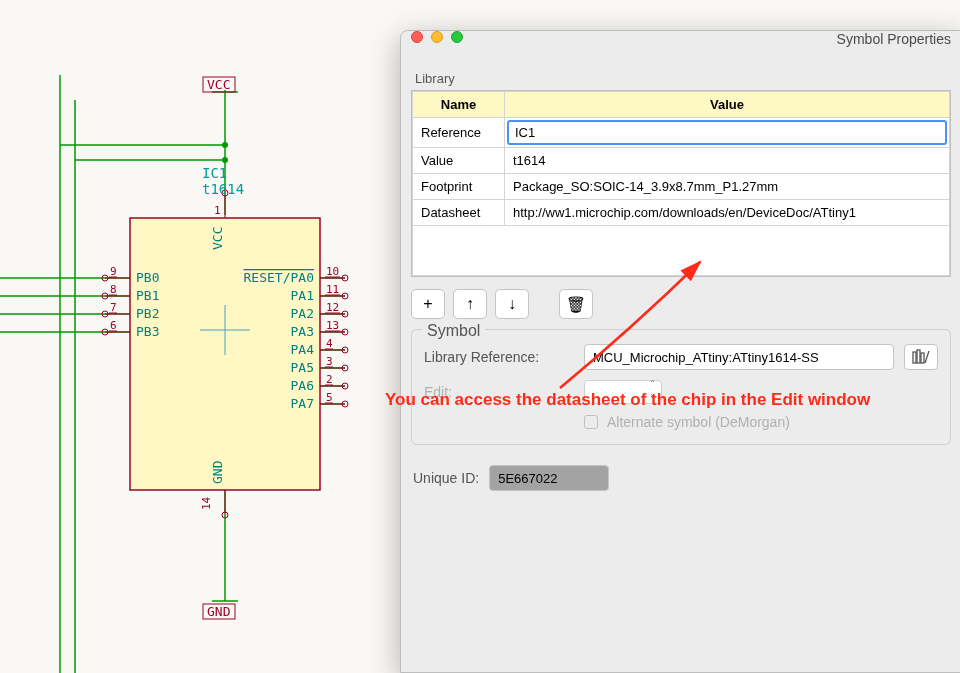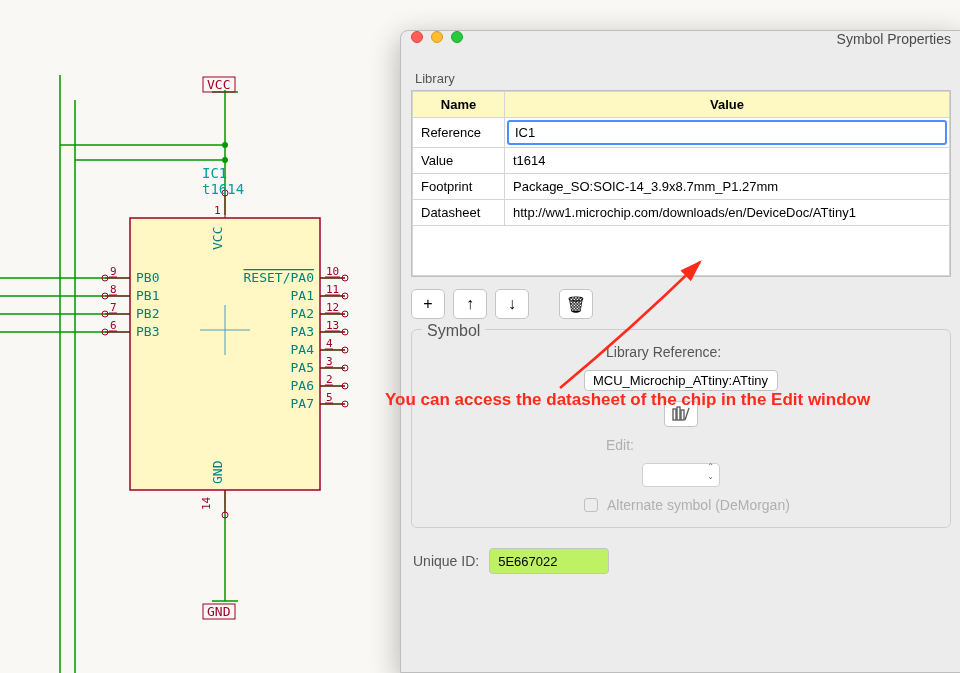--- a/index.html
+++ b/index.html
@@ -28,32 +28,32 @@
   .fields-grid .sel-cell { padding: 2px; }
   .fields-grid .sel-input { width: 100%; border: 2px solid #4a90ff; border-radius: 3px; padding: 3px 6px; font-size: 13px; color: #000; outline: none; }
   .fields-pad { height: 50px; background: #fff; }
 
   .btnrow { display: flex; align-items: center; gap: 8px; padding: 12px 10px 6px; }
   .btnrow .btn { width: 34px; height: 30px; background: #fff; border: 1px solid #c4c4c4; border-radius: 5px; display: inline-flex; align-items: center; justify-content: center; font-size: 16px; cursor: pointer; }
   .btnrow .spacer { width: 14px; }
 
   .groupbox { margin: 4px 10px 14px; padding: 14px 12px 14px; border: 1px solid #cfcfcf; border-radius: 6px; position: relative; background: #ececec; }
   .groupbox .legend { position: absolute; top: -8px; left: 10px; padding: 0 5px; font-size: 16px; color: #555; background: #ececec; }
-  .row { display: flex; align-items: center; gap: 10px; margin-bottom: 10px; font-size: 14px; flex-direction: column; }
+  .row { display: flex; align-items: center; gap: 10px; margin-bottom: 10px; font-size: 14px; }
   .row label { width: 150px; color: #555; }
   .row input[type=text] { flex: 1; height: 26px; border: 1px solid #c4c4c4; border-radius: 4px; padding: 2px 8px; font-size: 13px; background: #fff; }
   .row .select { width: 78px; height: 24px; border: 1px solid #d0d0d0; border-radius: 4px; background: #fff; position: relative; }
   .row .select::after { content: "⌃\A⌄"; white-space: pre; position: absolute; right: 5px; top: -2px; font-size: 8px; line-height: 10px; color: #666; }
   .row.disabled label, .row.disabled span { color: #b0b0b0; }
   .icon-btn { width: 34px; height: 26px; border: 1px solid #c4c4c4; border-radius: 4px; background: #fff; display: inline-flex; align-items: center; justify-content: center; }
   .checkbox-row { display: flex; align-items: center; gap: 9px; margin-left: 160px; color: #b0b0b0; font-size: 14px; }
   .checkbox-row input { appearance: none; width: 14px; height: 14px; border: 1px solid #c0c0c0; border-radius: 3px; }
 
   .uid-row { display: flex; align-items: center; gap: 10px; padding: 6px 12px; font-size: 14px; color: #555; }
-  .uid-row input { width: 120px; height: 26px; border: 1px solid #c4c4c4; border-radius: 4px; padding: 2px 8px; font-size: 13px; background: #bef264; }
+  .uid-row input { width: 120px; height: 26px; border: 1px solid #c4c4c4; border-radius: 4px; padding: 2px 8px; font-size: 13px; background: #a3a3a3; }
 
   
   .annotation { position: absolute; left: 385px; top: 390px; color: #ff2a1a; font-weight: 600; font-size: 17px; z-index: 50; }
   .arrow { position: absolute; left: 550px; top: 250px; z-index: 50; pointer-events:none; }
 </style>
 </head>
 <body>
 
 <svg class="schematic" viewBox="0 0 400 673" xmlns="http://www.w3.org/2000/svg">
 

